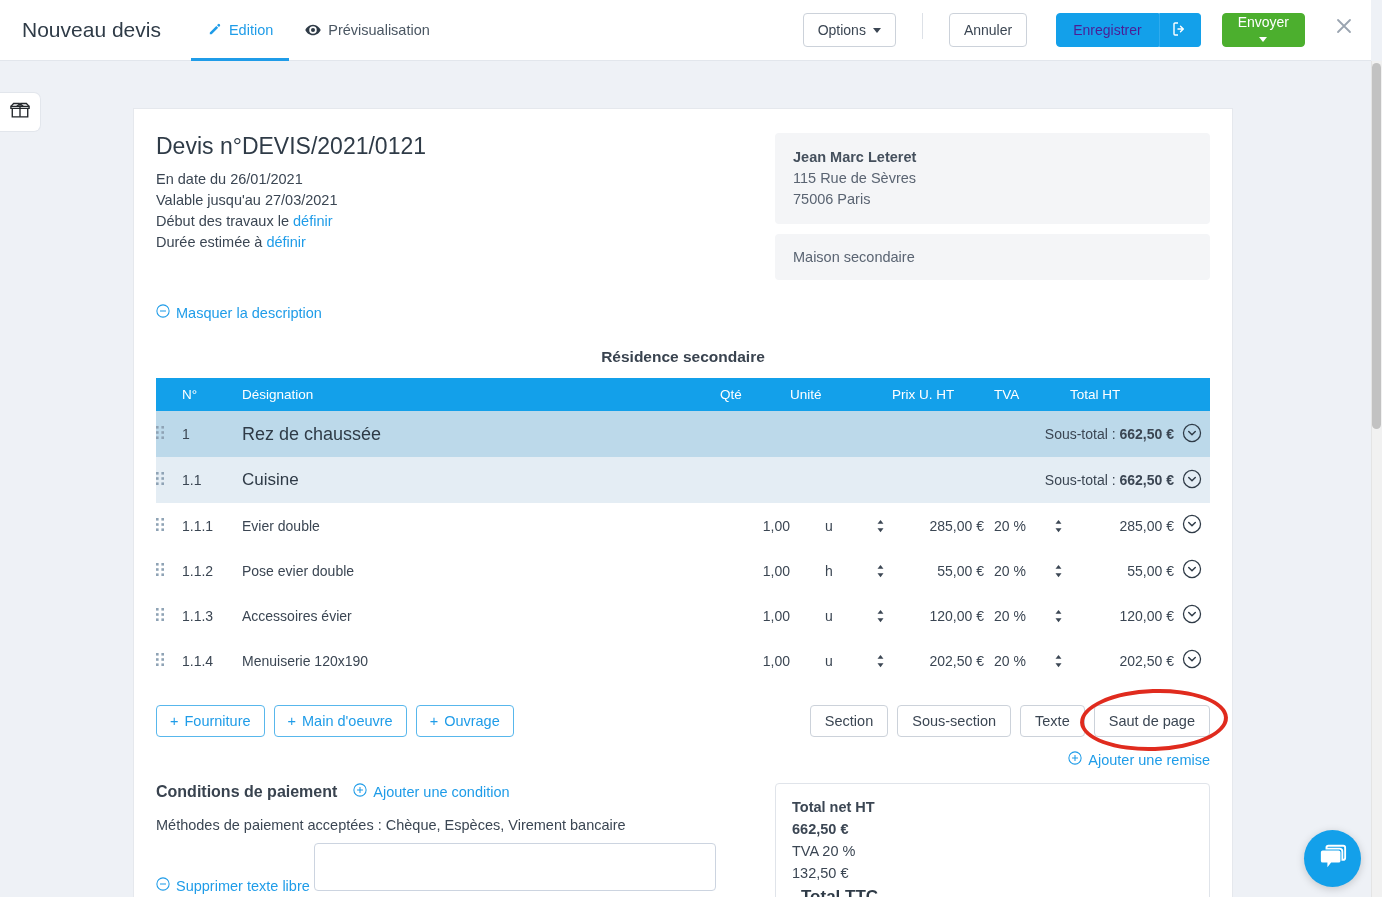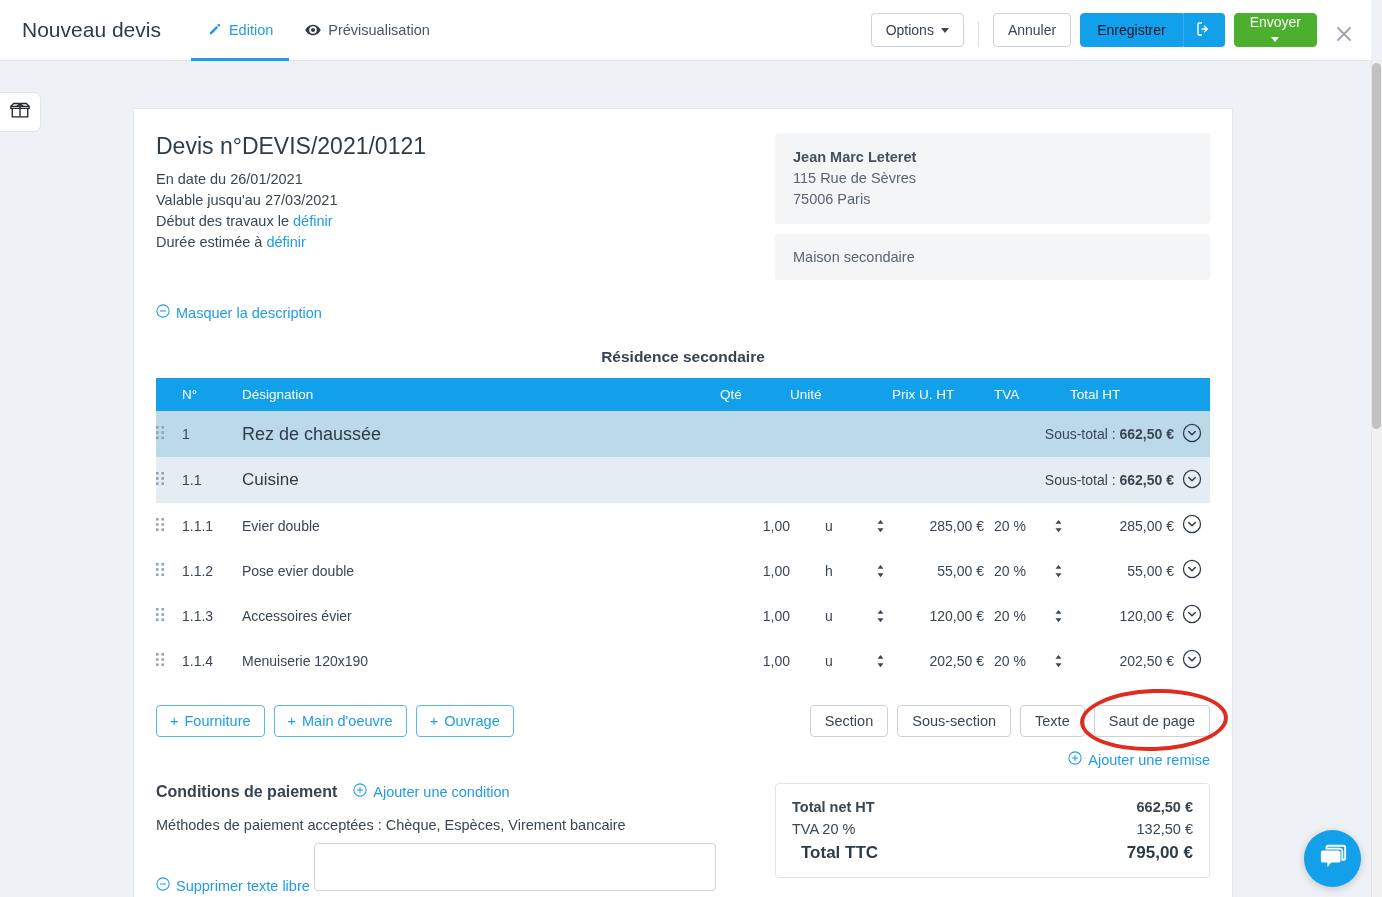--- a/index.html
+++ b/index.html
@@ -31,43 +31,44 @@
     position: relative;
   }
   .tab.active { color: #1f9ce8; }
   .tab.active::after {
     content: ""; position: absolute; left: 0; right: 0; bottom: 0;
     height: 3px; background: #1f9ce8;
   }
   .tab svg { display: block; }
 
   .topbar-right {
-    margin-left: auto; display: flex; align-items: flex-end;
-    gap: 0; padding-right: 14px;
+    margin-left: auto; display: flex; align-items: flex-start;
+    gap: 12px; padding-right: 14px;
   }
   .btn {
     font-family: "Liberation Sans", sans-serif;
     font-size: 14px;
     border-radius: 4px;
     border: 1px solid #ccd2da;
     background: #fff;
     color: #3b4653;
     height: 34px;
     padding: 0 14px;
     display: inline-flex; align-items: center; gap: 7px;
     cursor: pointer; white-space: nowrap;
   }
   .btn-options { margin-right: 14px; }
   .vsep { width: 1px; height: 26px; background: #dde1e7; margin-right: 14px; }
   .btn-annuler { margin-right: 9px; }
   .split { display: inline-flex; margin-right: 9px; }
   .btn-primary {
-    background: #13a0ea; border-color: #13a0ea; color: #0f172a;
+    background: #13a0ea; border-color: #13a0ea; color: #4c1d95;
     border-top-right-radius: 0; border-bottom-right-radius: 0;
     padding: 0 16px;
+    margin-left: 8px;
   }
   .btn-primary-icon {
     background: #13a0ea; border-color: #13a0ea; color: #fff;
     border-left: 1px solid #2fabee;
     border-top-left-radius: 0; border-bottom-left-radius: 0;
     padding: 0 12px;
   }
   .btn-send {
     background: #4caf2e; border-color: #4caf2e; color: #fff;
     padding: 0 15px;
@@ -206,21 +207,21 @@
   .free-text {
     width: 402px; height: 48px; margin-top: 10px;
     border: 1px solid #ccd4e0; border-radius: 4px; background: #fff;
     resize: none; font-family: "Liberation Sans", sans-serif; font-size: 14px;
     padding: 8px 10px; color: #3b4653;
   }
   .totals-box {
     width: 435px; border: 1px solid #e0e4ea; border-radius: 4px;
     padding: 12px 16px; background: #fff; align-self: flex-start;
   }
-  .totals-row { display: flex; justify-content: space-between; font-size: 14.5px; line-height: 22px; color: #3b4653; }
+  .totals-row { display: flex; justify-content: space-between; font-size: 14.5px; line-height: 22px; color: #3b4653; flex-direction: column; }
   .totals-row.b { font-weight: bold; }
   .totals-row.big { font-size: 17px; font-weight: bold; color: #2f3b47; line-height: 25px; margin-left: 9px; }
 
   
   .chat-fab {
     position: absolute; right: 21px; bottom: 10px;
     width: 57px; height: 57px; border-radius: 50%;
     background: #13a0ea; cursor: pointer;
     display: flex; align-items: center; justify-content: center;
     box-shadow: 0 2px 8px rgba(0,0,0,.18);

